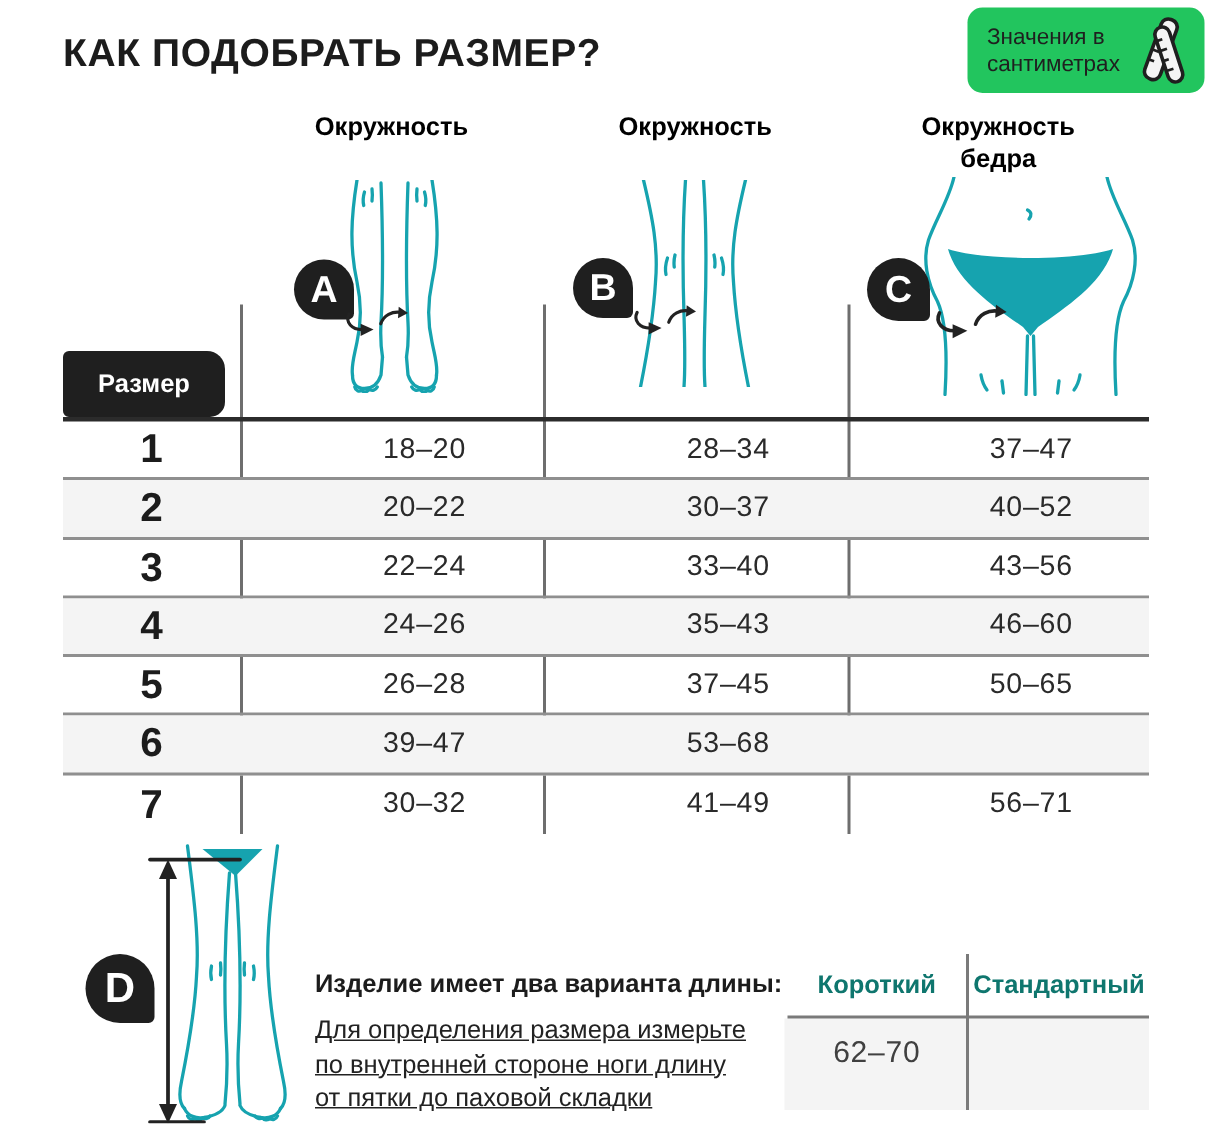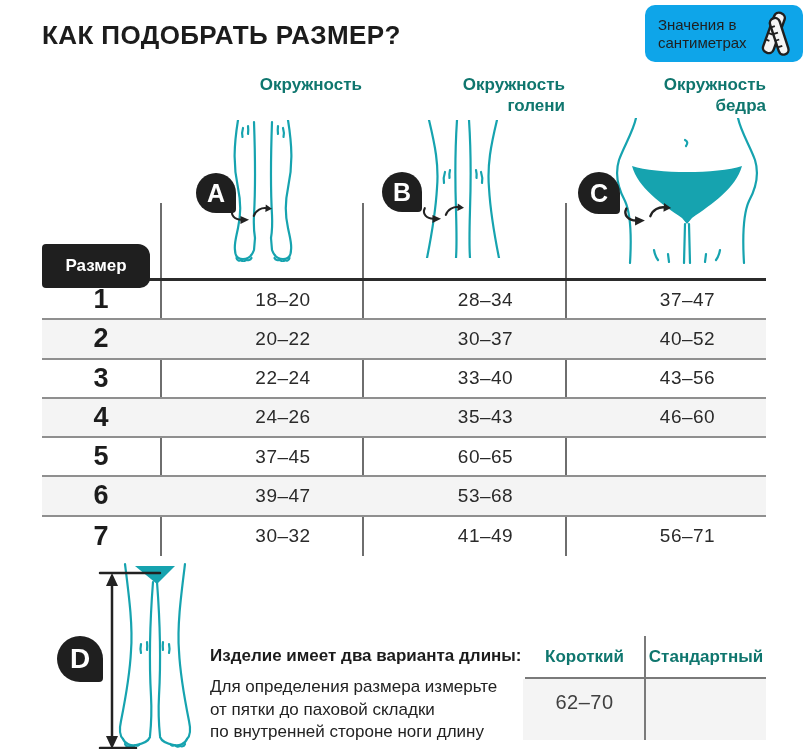--- a/index.html
+++ b/index.html
@@ -4,39 +4,39 @@
 <style>
   html,body{margin:0;padding:0;background:#fff;}
   #stage{position:relative;width:805px;height:749px;background:#ffffff;overflow:hidden;
          font-family:"Liberation Sans","DejaVu Sans",sans-serif;color:#1f1f1f;}
   .abs{position:absolute;}
 
   
   #title{left:42px;top:20px;font-size:26px;font-weight:bold;letter-spacing:.4px;color:#1c1c1c;}
 
   
-  #units{left:645px;top:5px;width:158px;height:57px;background:#0ea5e9;border-radius:10px;
+  #units{left:645px;top:5px;width:158px;height:57px;background:#22c55e;border-radius:10px;
          display:flex;align-items:center;justify-content:space-between;padding:0 8px 0 13px;box-sizing:border-box;}
   #units .txt{font-size:15px;line-height:18px;font-weight:500;color:#1f1f1f;}
 
   
-  .colhead{top:74px;text-align:right;font-weight:bold;font-size:17px;line-height:21px;color:#0f766e;}
+  .colhead{top:74px;text-align:center;font-weight:bold;font-size:17px;line-height:21px;color:#000000;}
   #ch0{left:160px;width:202px;}
   #ch1{left:362px;width:203px;}
   #ch2{left:565px;width:201px;}
 
   
   .vline{top:203px;width:2px;height:353px;background:#6e6e6e;}
   #vl0{left:160px;} #vl1{left:362px;} #vl2{left:565px;}
 
   
   #topline{left:42px;top:278px;width:724px;height:3px;background:#2b2b2b;}
 
   
-  #sizebox{left:42px;top:244px;width:108px;height:44px;background:#1f1f1f;
+  #sizebox{left:42px;top:234px;width:108px;height:44px;background:#1f1f1f;
            border-radius:4px 12px 10px 4px;display:flex;align-items:center;justify-content:center;
            color:#fff;font-size:17px;font-weight:bold;}
 
   
   #table{left:42px;top:281px;width:724px;}
   .trow{display:grid;grid-template-columns:118px 202px 203px 201px;height:39.28px;
         box-sizing:border-box;border-bottom:2px solid #8f8f8f;}
   .trow:last-child{border-bottom:none;}
   .trow.alt{background:#f4f4f4;}
   .tcell{display:flex;align-items:center;justify-content:center;}
@@ -47,21 +47,21 @@
   .badge{background:#1f1f1f;color:#fff;font-weight:bold;display:flex;align-items:center;
          justify-content:center;border-radius:50% 50% 4px 50%;}
   #badgeA{left:196px;top:173px;width:40px;height:40px;font-size:25px;}
   #badgeB{left:382px;top:172px;width:40px;height:40px;font-size:25px;}
   #badgeC{left:578px;top:172px;width:42px;height:42px;font-size:25px;}
   #badgeD{left:57px;top:636px;width:46px;height:46px;font-size:28px;}
 
   
   #btext{left:210px;top:646px;width:330px;}
   #btext .h{font-size:17px;font-weight:bold;margin:0 0 10px 0;color:#1c1c1c;}
-  #btext .p{font-size:17px;line-height:22.5px;color:#222;}
+  #btext .p{font-size:17px;line-height:22.5px;color:#222;text-decoration:underline;}
 
   
   #lt-bg{left:523px;top:679px;width:243px;height:61px;background:#f4f4f4;}
   #lt-hline{left:525px;top:677px;width:241px;height:2px;background:#7a7a7a;}
   #lt-vline{left:644px;top:636px;width:2px;height:104px;background:#7a7a7a;}
   .lt-h{top:647px;text-align:center;font-size:17px;font-weight:bold;color:#0f766e;}
   #lt-h0{left:525px;width:119px;}
   #lt-h1{left:646px;width:120px;}
   .lt-v{top:691px;text-align:center;font-size:20px;letter-spacing:.5px;color:#404040;}
   #lt-v0{left:525px;width:119px;}
@@ -105,21 +105,20 @@
         <line x1="21" y1="37" x2="26" y2="37"></line>
       </g>
     </svg>
   </div>
 
   <div id="ch0" class="abs colhead">
     <div>Окружность</div>
   </div>
   <div id="ch1" class="abs colhead">
     <div>Окружность</div>
-    <div>голени</div>
   </div>
   <div id="ch2" class="abs colhead">
     <div>Окружность</div>
     <div>бедра</div>
   </div>
 
   <svg class="abs teal-art" style="left:230px;top:120px;" width="66" height="142" viewBox="0 0 66 142">
     <path d="M8 0 C4 25 3 45 8 68 C11 82 11 95 8 108 C6 118 4 124 5 130"></path>
     <path d="M24 2 C25 30 26 60 24 95 C23.5 105 24 112 25 118"></path>
     <path d="M5 130 C5 136 8 139 13 139 C18 139 22 136 24 130 L25 118"></path>
@@ -215,22 +214,23 @@
       <div class="tcell cval">43–56</div>
     </div>
     <div class="trow alt">
       <div class="tcell csize">4</div>
       <div class="tcell cval">24–26</div>
       <div class="tcell cval">35–43</div>
       <div class="tcell cval">46–60</div>
     </div>
     <div class="trow">
       <div class="tcell csize">5</div>
+      <div class="tcell cval">26–28</div>
       <div class="tcell cval">37–45</div>
-      <div class="tcell cval">60–65</div>
+      <div class="tcell cval">50–65</div>
     </div>
     <div class="trow alt">
       <div class="tcell csize">6</div>
       <div class="tcell cval">39–47</div>
       <div class="tcell cval">53–68</div>
     </div>
     <div class="trow">
       <div class="tcell csize">7</div>
       <div class="tcell cval">30–32</div>
       <div class="tcell cval">41–49</div>
@@ -263,22 +263,22 @@
   </svg>
 
   <div id="badgeD" class="abs badge">
     <span>D</span>
     </div>
 
   <div id="btext" class="abs">
     <div class="h">Изделие имеет два варианта длины:</div>
     <div class="p">
       <div>Для определения размера измерьте</div>
+      <div>по внутренней стороне ноги длину</div>
       <div>от пятки до паховой складки</div>
-      <div>по внутренней стороне ноги длину</div>
     </div>
   </div>
 
   <div id="lt-bg" class="abs"></div>
   <div id="lt-hline" class="abs"></div>
   <div id="lt-vline" class="abs"></div>
   <div id="lt-h0" class="abs lt-h">Короткий</div>
   <div id="lt-h1" class="abs lt-h">Стандартный</div>
   <div id="lt-v0" class="abs lt-v">62–70</div>
 

